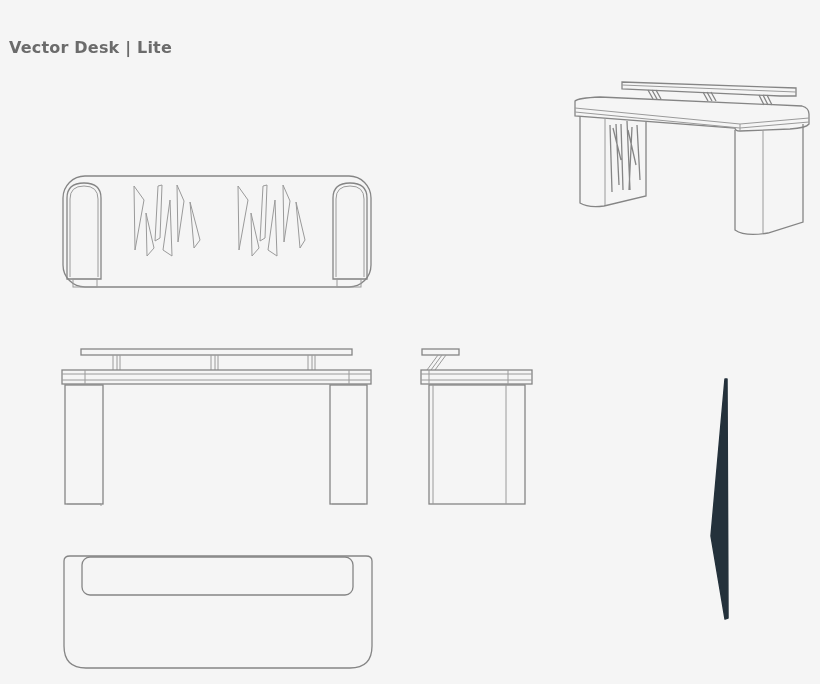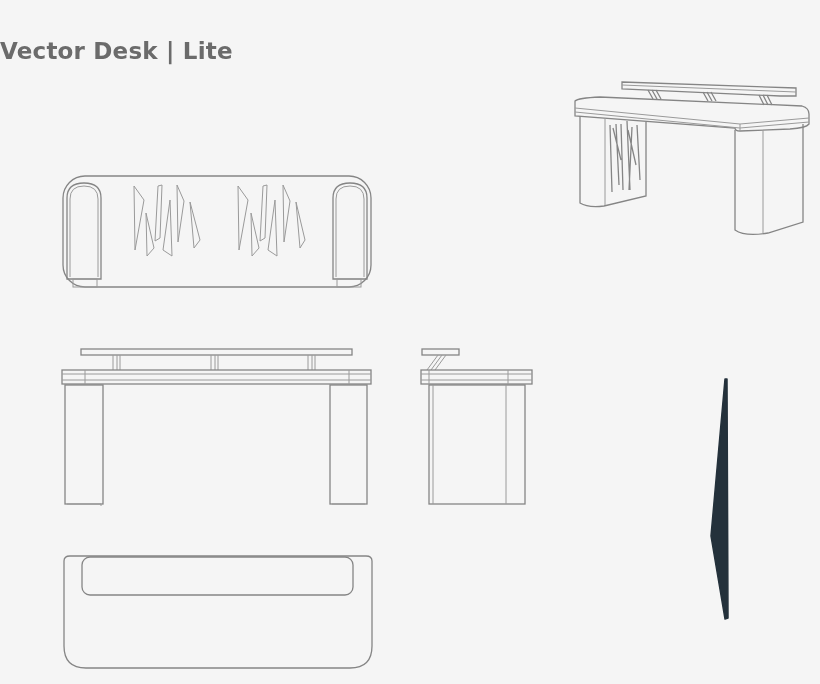--- a/index.html
+++ b/index.html
@@ -2,22 +2,22 @@
 <html><head>
 <meta charset="utf-8">
 <style>
   html, body { margin: 0; padding: 0; }
   body {
     width: 820px; height: 684px; background: #f5f5f5;
     position: relative; overflow: hidden;
     font-family: "DejaVu Sans", "Liberation Sans", sans-serif;
   }
   .title {
-    position: absolute; left: 0; top: 38px;
-    font-size: 23px; font-weight: bold; color: #6b6b6b;
+    position: absolute; left: 9px; top: 38px;
+    font-size: 16px; font-weight: bold; color: #6b6b6b;
     letter-spacing: 0.2px;
   }
   svg.canvas { position: absolute; left: 0; top: 0; }
   .ln { fill: none; stroke: #858585; stroke-width: 1.3; }
   .ln2 { fill: none; stroke: #9a9a9a; stroke-width: 1; }
   .dark { fill: #24313b; stroke: #24313b; stroke-width: 1.5; stroke-linejoin: round; }
 </style>
 </head>
 <body>
 

